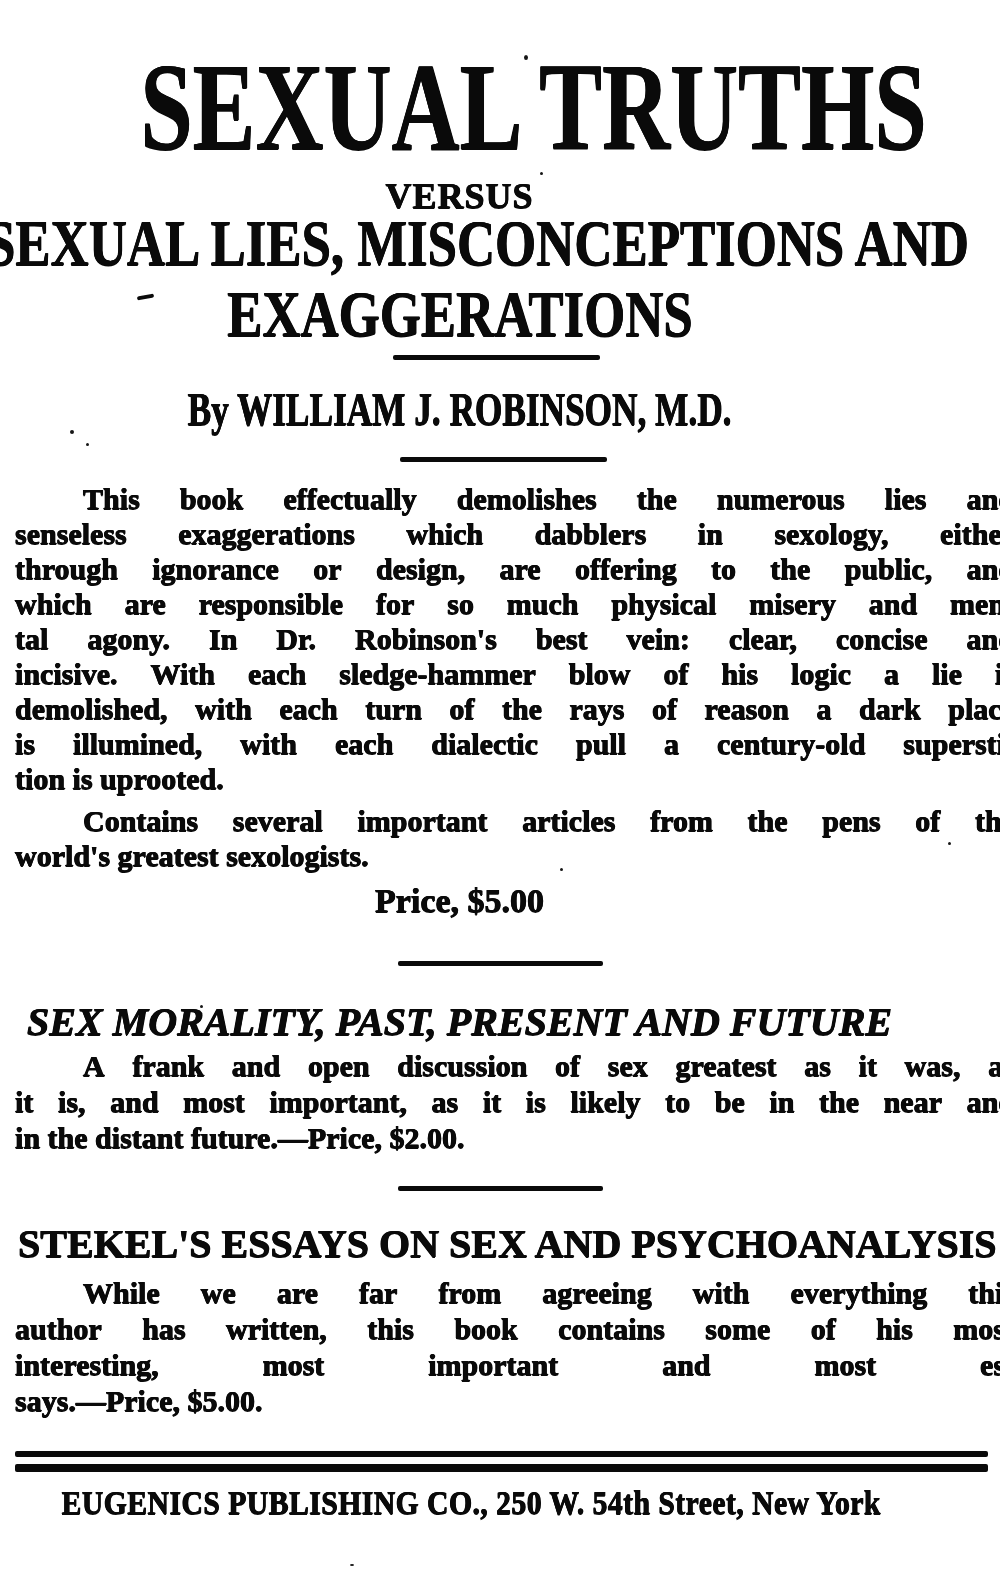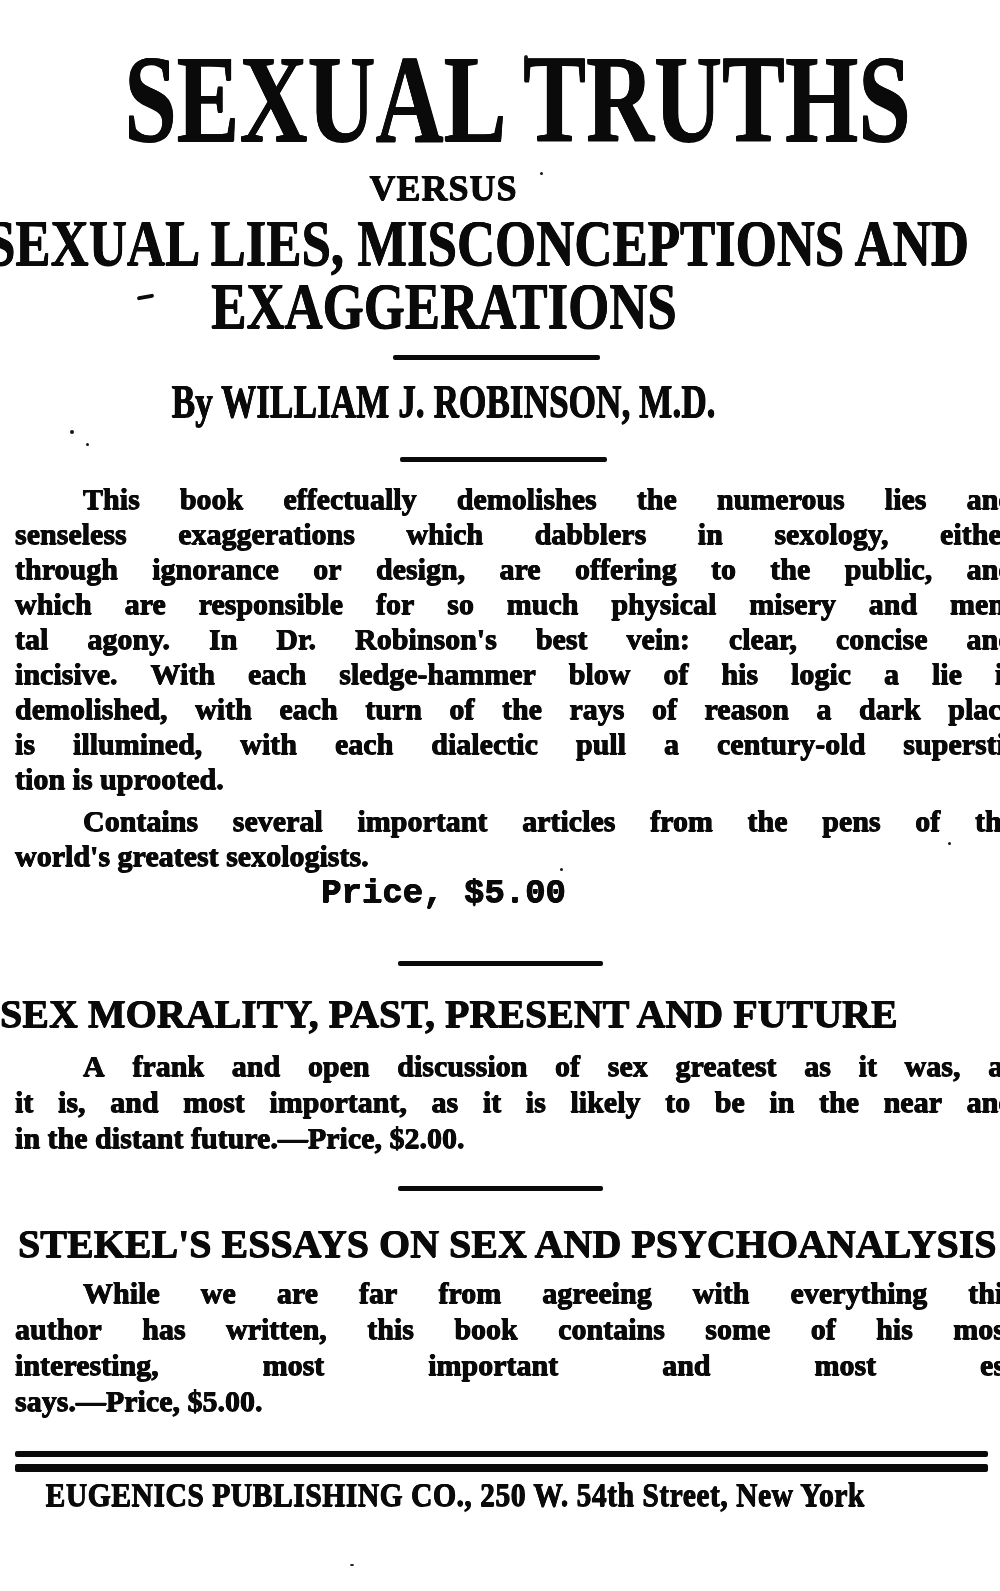--- a/index.html
+++ b/index.html
@@ -9,21 +9,21 @@
     background:#ffffff;
     color:#0a0a0a;
     overflow:hidden;
     font-family:"Liberation Serif", serif;
     font-weight:bold;
   }
   .abs { position:absolute; }
   
   .ink { text-shadow: 0.6px 0 0 currentColor, 0 0.6px 0 currentColor, -0.4px 0 0 currentColor; }
 
-  .center-band { left:0; width:887px; text-align:center; }
+  .center-band { left:16px; width:887px; text-align:center;margin-top:8px; }
 
   .title {
     display:inline-block; white-space:nowrap; line-height:1;
     font-size:124px; transform:scaleX(0.76); transform-origin:50% 0;
   }
   .versus { font-size:36px; line-height:1; letter-spacing:1px; }
   .sub1 {
     display:inline-block; white-space:nowrap; line-height:1;
     font-size:66px; transform:scaleX(0.80); transform-origin:0 0;
   }
@@ -39,21 +39,21 @@
 
   .body-col { left:15px; width:1000px; font-size:30px; }
   .body-col .bline {
     display:flex; justify-content:space-between;
     height:35px; line-height:35px; white-space:nowrap; overflow:visible;
   }
   .lh36 .bline { height:36px; line-height:36px; }
   .body-col .bline:first-child { padding-left:68px; }
   .body-col .bline.last { display:block; }
 
-  .price { font-size:34px; line-height:1;font-family:Liberation Mono, monospace; }
+  .price { font-size:34px; line-height:1; }
   .h2 { display:inline-block; white-space:nowrap; font-size:40px; line-height:1; }
   .h3 { white-space:nowrap; font-size:40px; line-height:1;margin-top:40px; }
   .publisher {
     display:inline-block; white-space:nowrap; line-height:1;
     font-size:33px; transform:scaleX(0.90); transform-origin:50% 0; letter-spacing:0.5px;
   }
 
   .speck { position:absolute; background:#161616; border-radius:50%; }
   .dash-artifact {
     position:absolute; left:137px; top:295px; width:17px; height:4px;
@@ -197,21 +197,21 @@
     </div>
     <div class="bline last">world's greatest sexologists.</div>
   </div>
 
 <div class="abs center-band" style="top:876px;">
   <span class="price ink">Price, $5.00</span>
 </div>
 
 <div class="rule" style="top:961px; left:398px; width:205px; height:5px;"></div>
 
-<div class="abs center-band" style="top:994px;">
+<div class="abs center-band" style="top:994px;font-style:italic;">
   <span class="h2 ink">SEX MORALITY, PAST, PRESENT AND FUTURE</span>
 </div>
 <div class="abs body-col lh36 ink" style="top:1048px;">
     <div class="bline">
       <span>A</span>
       <span>frank</span>
       <span>and</span>
       <span>open</span>
       <span>discussion</span>
       <span>of</span>

